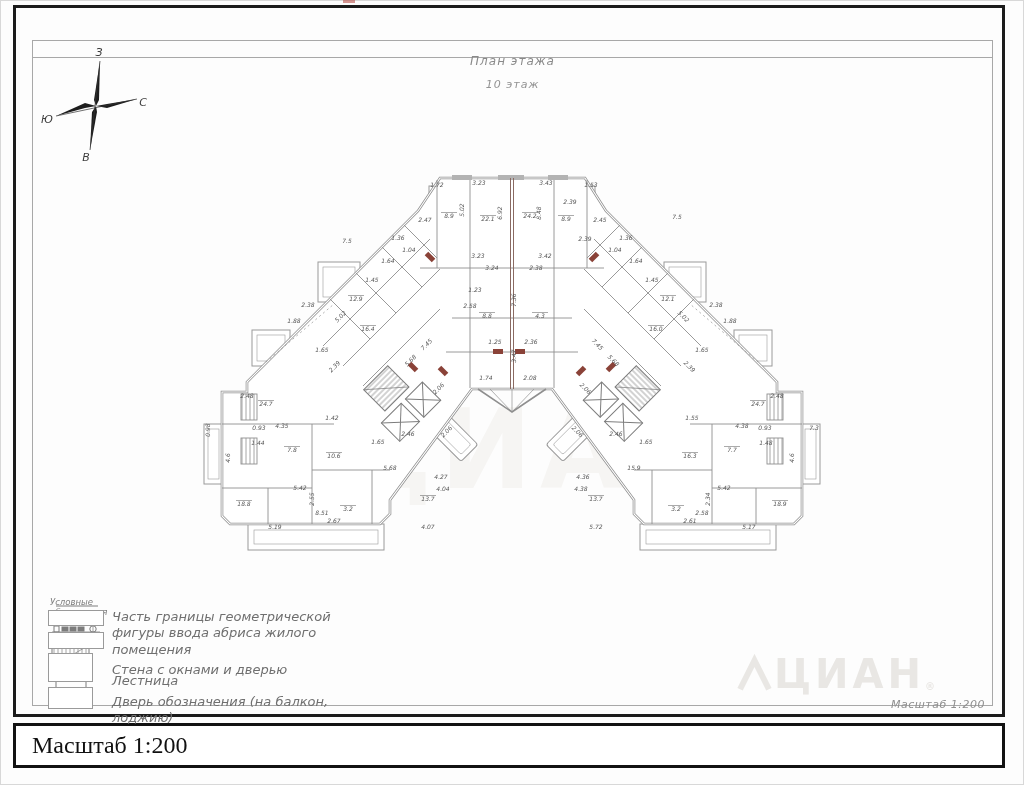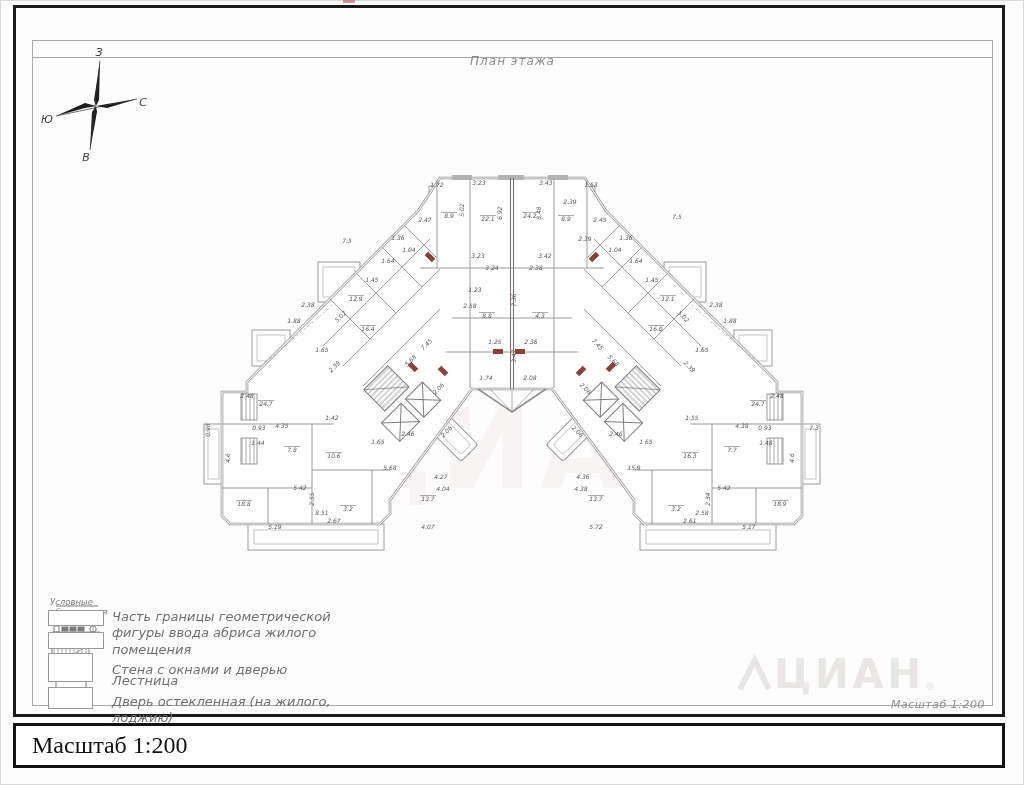--- a/index.html
+++ b/index.html
@@ -371,32 +371,33 @@
         <rect x="56" y="679" width="30" height="10"></rect>
         <line x1="52" y1="691" x2="90" y2="691" stroke-width="0.8"></line>
         <line x1="58" y1="691" x2="58" y2="694"></line>
           <line x1="84" y1="691" x2="84" y2="694"></line>
       </g>
     </g>
   </svg>
 
   <div class="txt-layer">
     <div class="page-title">План этажа</div>
+    <div class="page-subtitle">10 этаж</div>
     <div class="scale-note">Масштаб 1:200</div>
 
     <div class="legend">
       <div class="legend-title">Условные обозначения</div>
       <div class="lg-box" style="left:48px;top:598px;width:56px;height:16px;"></div>
       <div class="lg-label" style="top:597px;">Часть границы геометрической фигуры ввода абриса жилого помещения</div>
       <div class="lg-box" style="left:48px;top:620px;width:56px;height:17px;"></div>
       <div class="lg-label" style="top:626px;margin-top:24px;">Стена с окнами и дверью</div>
       <div class="lg-box" style="left:48px;top:641px;width:45px;height:29px;"></div>
       <div class="lg-label" style="top:652px;margin-top:9px;">Лестница</div>
       <div class="lg-box" style="left:48px;top:675px;width:45px;height:22px;"></div>
-      <div class="lg-label" style="top:682px;">Дверь остекленная (на жилого, лоджию)</div>
+      <div class="lg-label" style="top:682px;">Дверь обозначения (на балкон, лоджию)</div>
     </div>
   </div>
 
   <div class="scale-bar">
     <span>Масштаб 1:200</span>
   </div>
 
 </div>
 
 </body></html>

